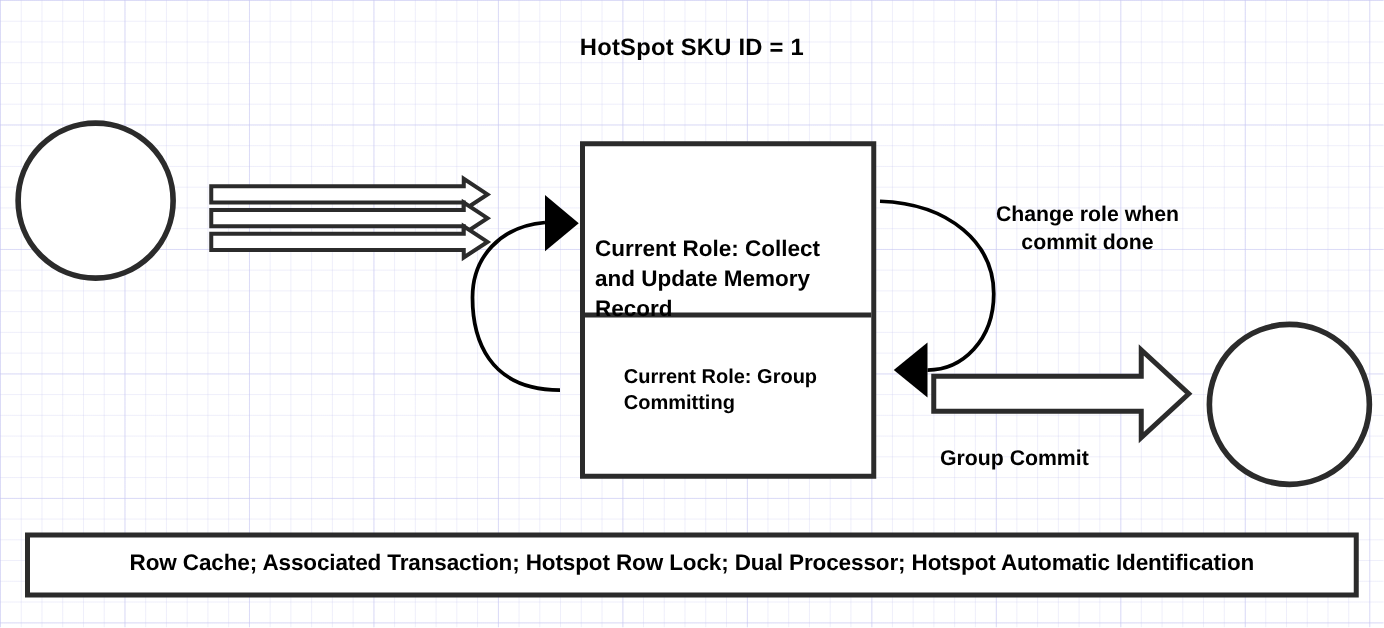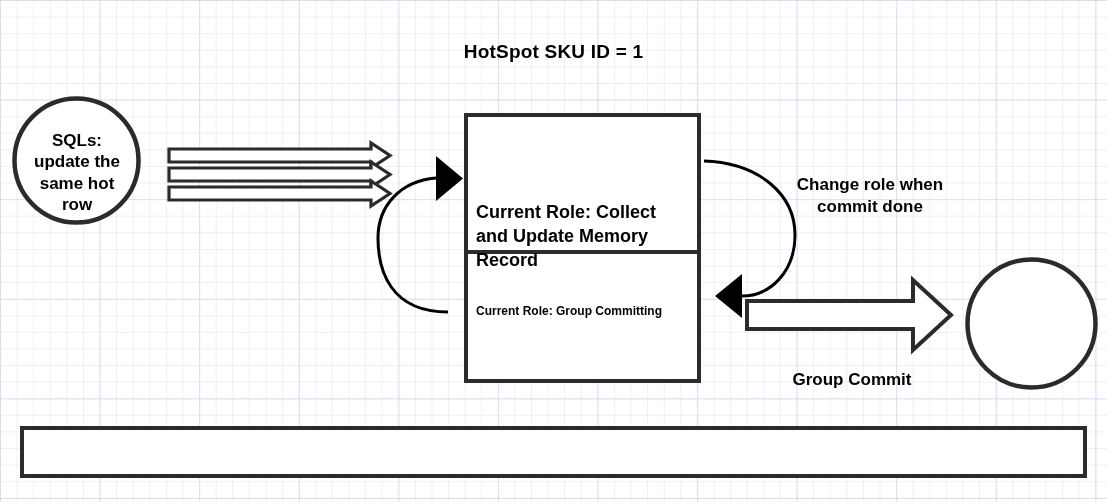--- a/index.html
+++ b/index.html
@@ -33,21 +33,20 @@
     width: 1107px;
     height: 502px;
   }
   .txt {
     position: absolute;
     font-family: "Liberation Sans", sans-serif;
     font-weight: bold;
     color: #000000;
     line-height: 1.16;
     white-space: pre-line;
-    margin-top: 13px;
   }
   #title {
     left: 0;
     top: 28px;
     width: 1107px;
     text-align: center;
     font-size: 19px;
     letter-spacing: 0.2px;
   }
   #sqls-label {
@@ -73,39 +72,39 @@
     font-size: 19px;
   }
   #role-collect {
     left: 476px;
     top: 188px;
     width: 212px;
     font-size: 18px;
     line-height: 1.33;
   }
   #role-group {
-    left: 476px;
+    left: 499px;
     top: 291px;
     width: 212px;
-    font-size: 12px;
+    font-size: 16px;
     line-height: 1.33;
   }
   #change-role-label {
     left: 770px;
     top: 161px;
     width: 200px;
     text-align: center;
     font-size: 17px;
     line-height: 1.28;
   }
   #group-commit-label {
     left: 752px;
     top: 357px;
     width: 200px;
-    text-align: center;
+    text-align: left;
     font-size: 17px;
   }
   #footer-label {
     left: 22px;
     top: 440px;
     width: 1063px;
     text-align: center;
     font-size: 18px;
     letter-spacing: -0.1px;
   }
@@ -136,30 +135,27 @@
 
     <polygon points="747,301 913,301 913,280 951,315 913,350 913,329 747,329" fill="#ffffff" stroke="#2b2b2b" stroke-width="4" stroke-linejoin="miter"></polygon>
 
     <circle cx="1031.5" cy="323.5" r="64" fill="#ffffff" stroke="#2b2b2b" stroke-width="4.5"></circle>
 
     <rect x="22" y="428" width="1063" height="48" fill="#ffffff" stroke="#2b2b2b" stroke-width="4"></rect>
   </svg>
 
   <div class="txt" id="title">HotSpot SKU ID = 1</div>
 
-  <div class="txt" id="sqls-label">SQLs:
-update the
-same hot
-row</div>
 
 
   <div class="txt" id="role-collect">Current Role: Collect and Update Memory Record</div>
 
   <div class="txt" id="role-group">Current Role: Group Committing</div>
 
   <div class="txt" id="change-role-label">Change role when
 commit done</div>
 
   <div class="txt" id="group-commit-label">Group Commit</div>
 
 
+  <div class="txt" id="footer-label">Row Cache; Associated Transaction; Hotspot Row Lock; Dual Processor; Hotspot Automatic Identification</div>
 
 </div>
 
 </body></html>

